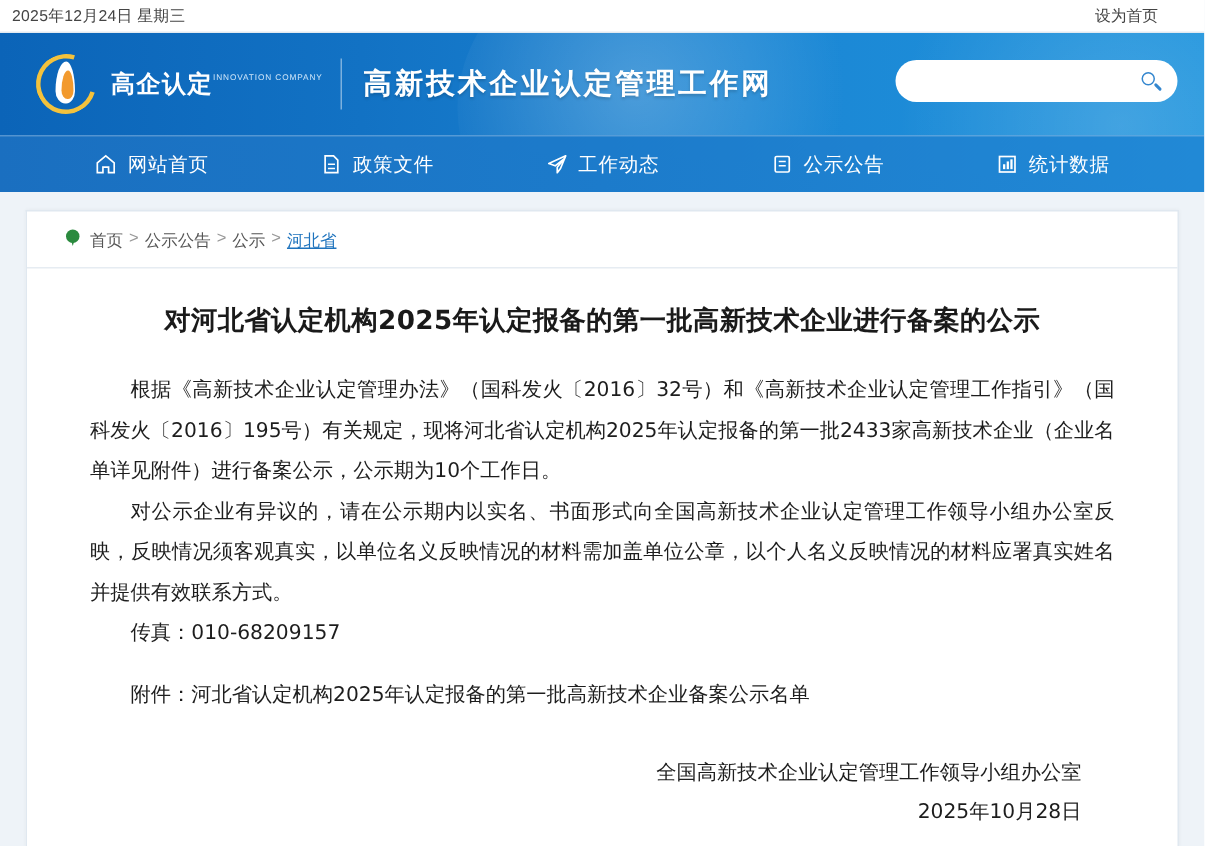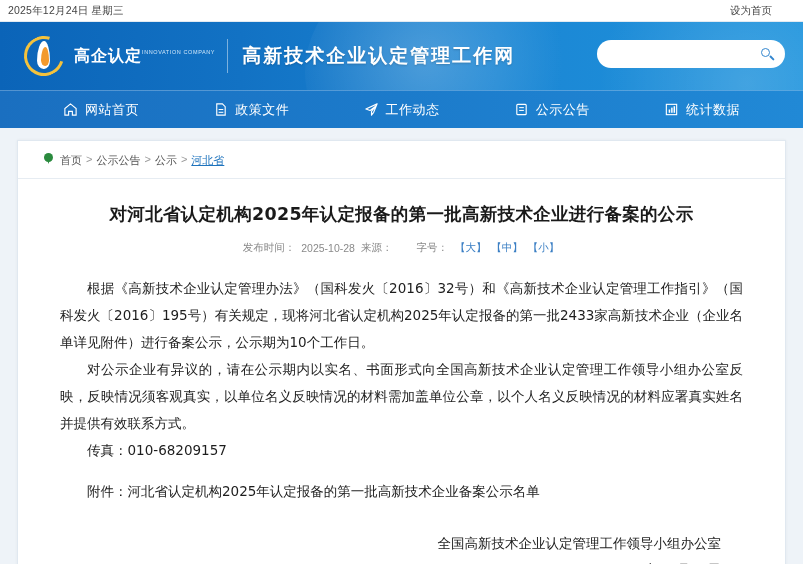--- a/index.html
+++ b/index.html
@@ -367,31 +367,20 @@
       <a href="#">公示公告</a>
       <span class="arrow">&gt;</span>
       <a href="#">公示</a>
       <span class="arrow">&gt;</span>
       <span class="cur">河北省</span>
     </div>
 
     <div class="article">
       <div class="art-title">对河北省认定机构2025年认定报备的第一批高新技术企业进行备案的公示</div>
 
-      <div class="art-meta">
-        <span>发布时间：</span>
-        <span>2025-10-28</span>
-        <span>来源：</span>
-        <span class="fs-label">字号：</span>
-        <span class="fs">
-          <a href="#">【大】</a>
-          <a href="#">【中】</a>
-          <a href="#">【小】</a>
-        </span>
-      </div>
 
       <div class="art-body">
         <p>根据《高新技术企业认定管理办法》（国科发火〔2016〕32号）和《高新技术企业认定管理工作指引》（国科发火〔2016〕195号）有关规定，现将河北省认定机构2025年认定报备的第一批2433家高新技术企业（企业名单详见附件）进行备案公示，公示期为10个工作日。</p>
         <p>对公示企业有异议的，请在公示期内以实名、书面形式向全国高新技术企业认定管理工作领导小组办公室反映，反映情况须客观真实，以单位名义反映情况的材料需加盖单位公章，以个人名义反映情况的材料应署真实姓名并提供有效联系方式。</p>
         <p>传真：010-68209157</p>
         <p class="gap">
           <span>附件：</span><span>河北省认定机构2025年认定报备的第一批高新技术企业备案公示名单</span>
         </p>
       </div>
 

